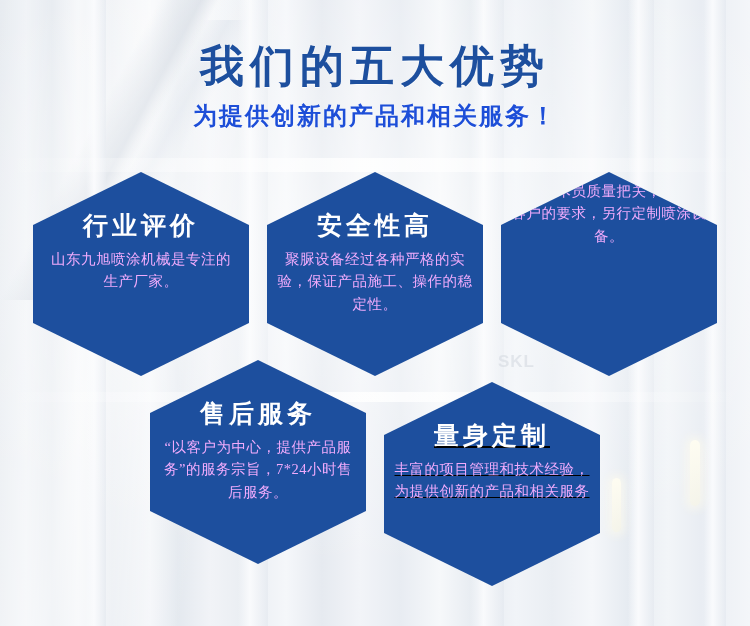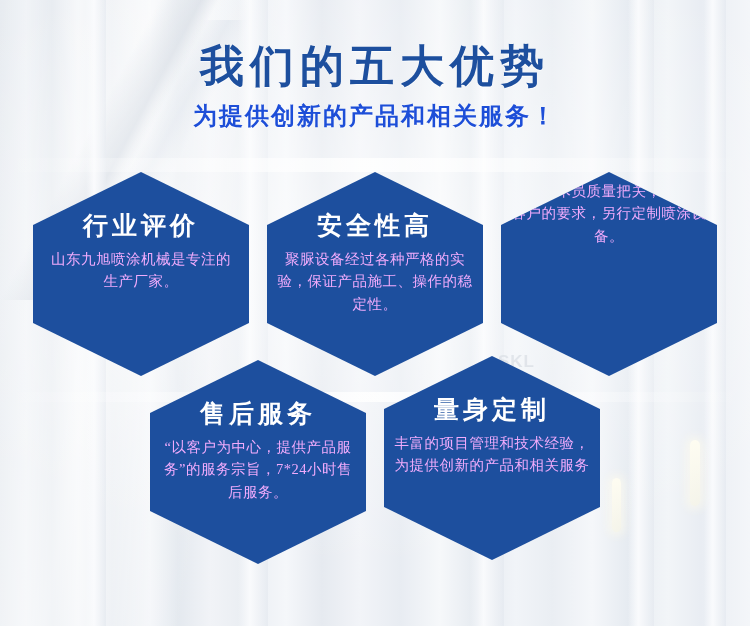--- a/index.html
+++ b/index.html
@@ -134,21 +134,21 @@
     line-height: 1.55;
     letter-spacing: .5px;
   }
   .hex-body.narrow { width: 188px; }
 
   
   #hex-1 { left: 33px;  top: 172px; }
   #hex-2 { left: 267px; top: 172px; }
   #hex-3 { left: 501px; top: 172px; }
   #hex-4 { left: 150px; top: 360px; }
-  #hex-5 { left: 384px; top: 356px; }
+  #hex-5 { left: 384px; top: 382px; text-decoration: underline; }
 </style>
 </head>
 <body>
 
 <div id="banner">
 
   <div class="bg-layer"></div>
   <div class="bg-diag"></div>
   <div class="bg-diag2"></div>
 

